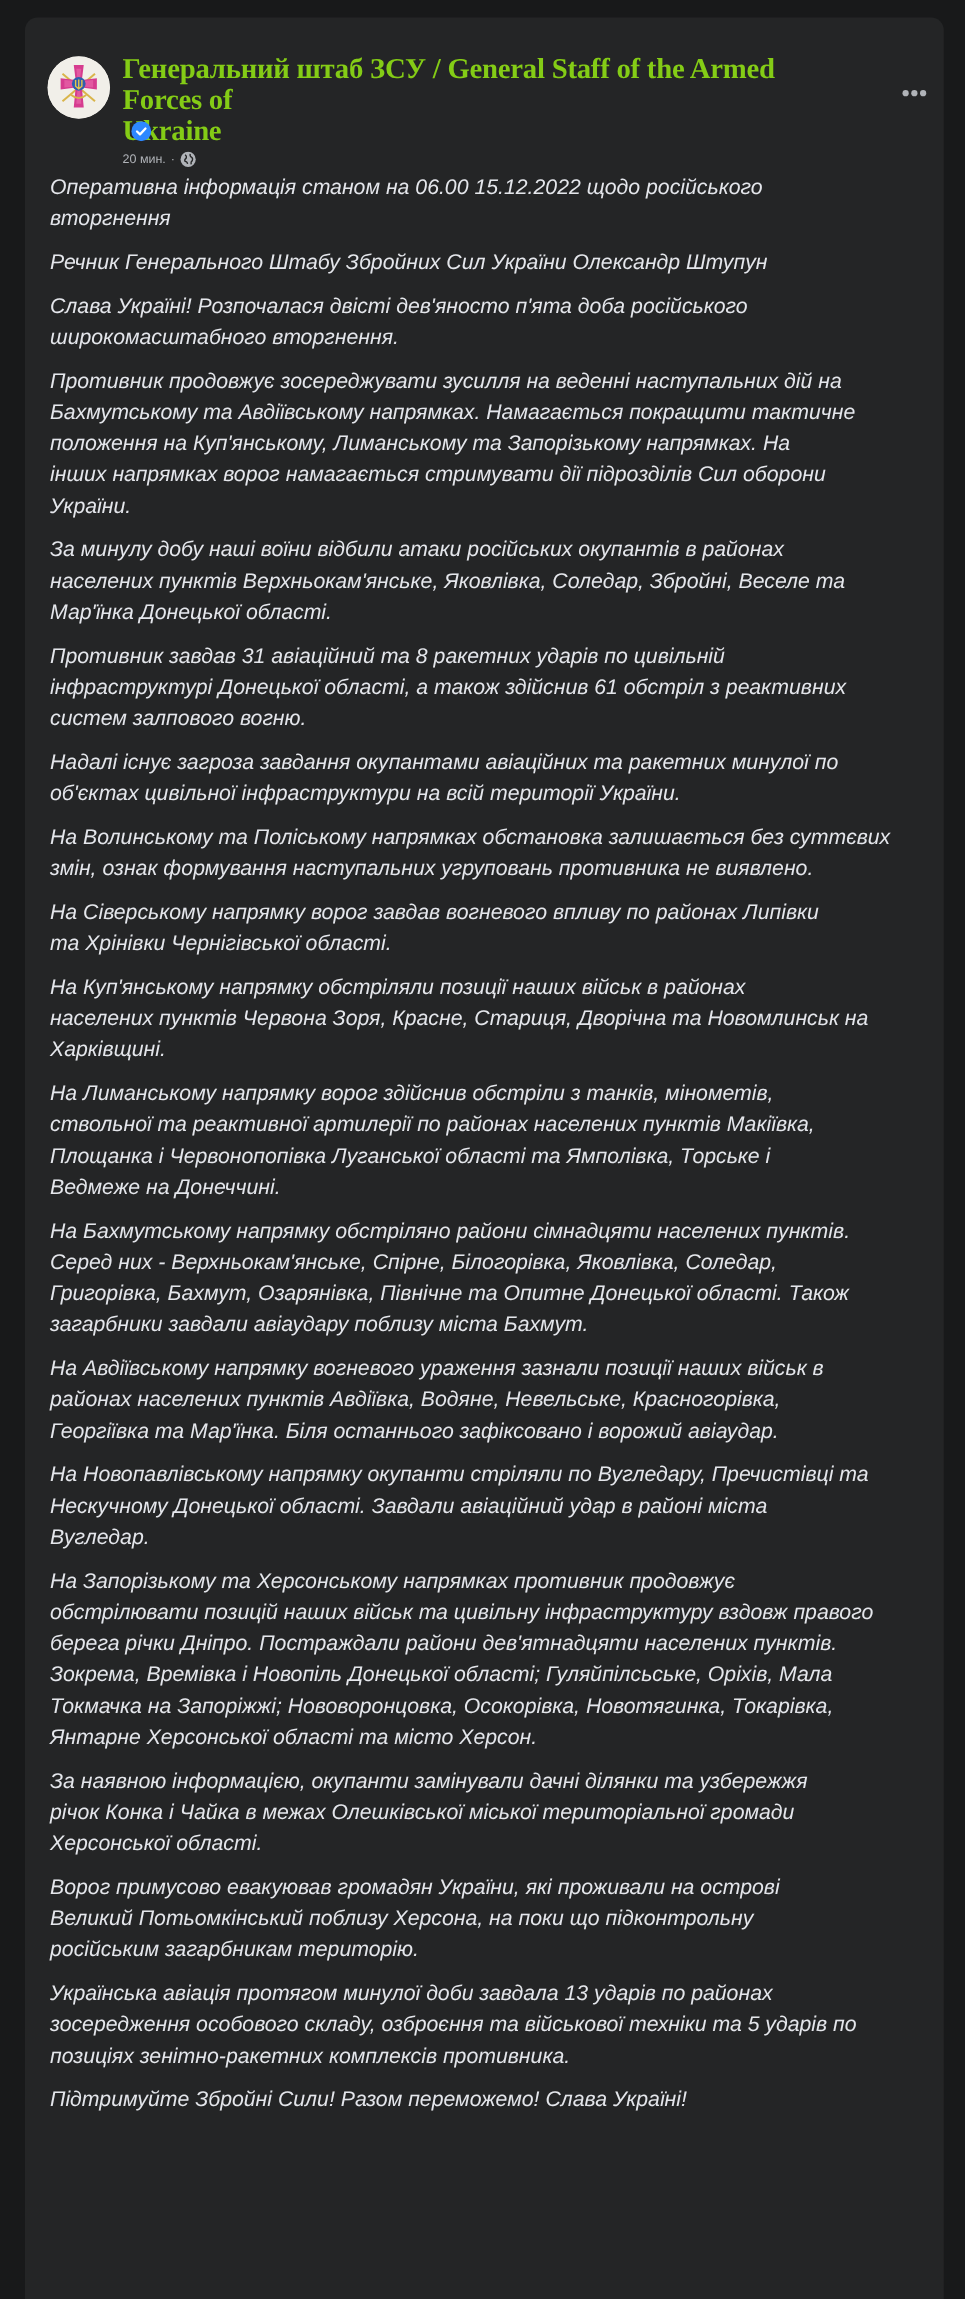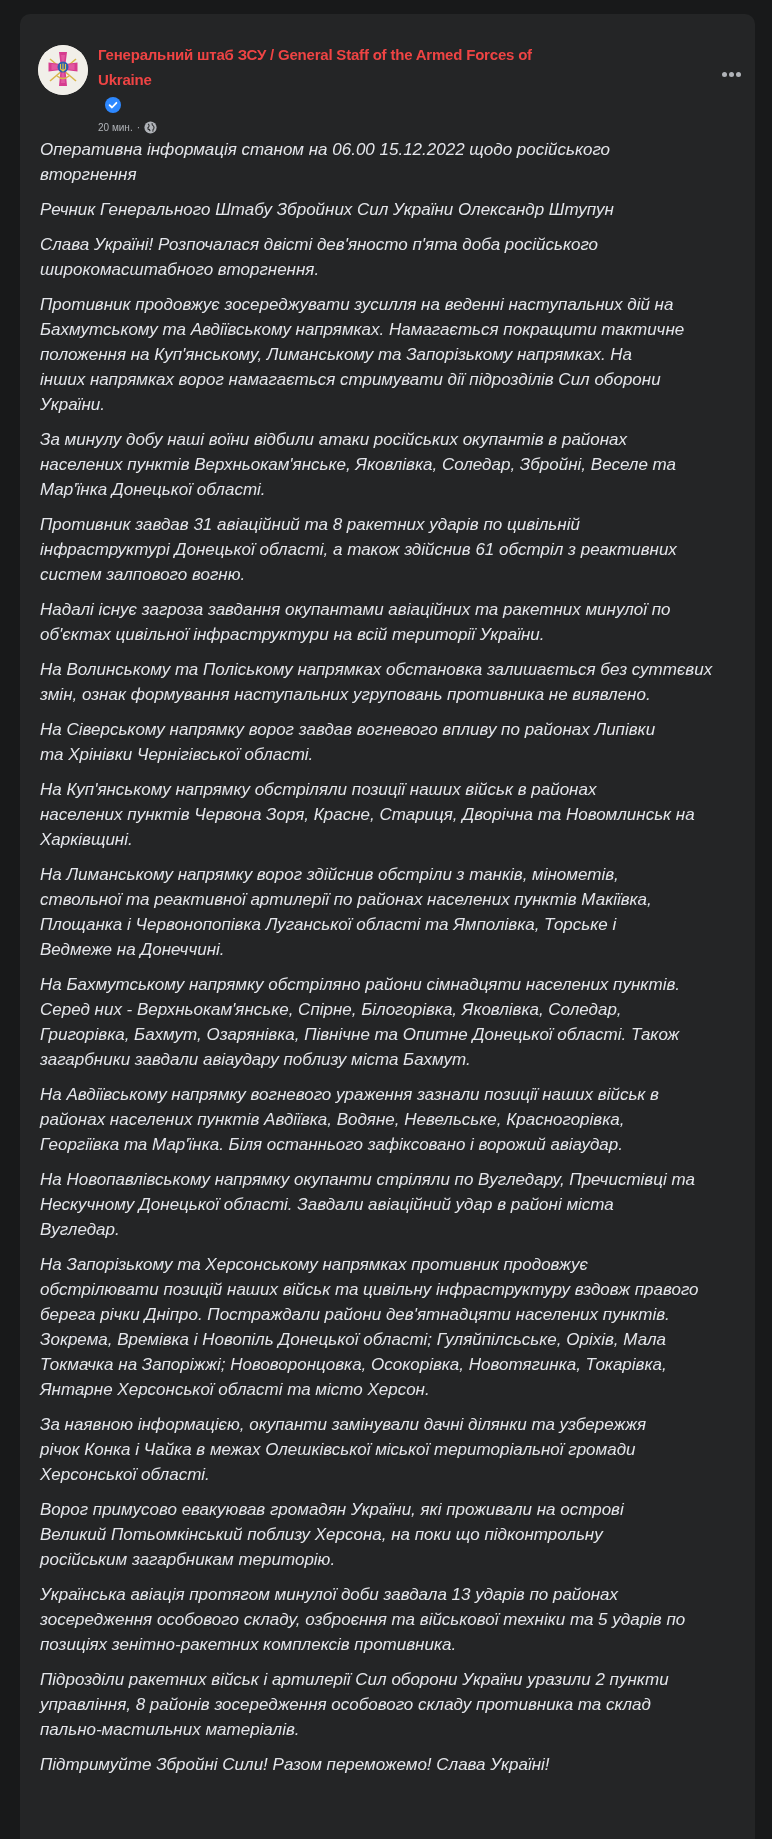--- a/index.html
+++ b/index.html
@@ -40,24 +40,25 @@
       background: #f1efe9;
       overflow: hidden;
     }
     .avatar svg { display: block; }
     .author {
       position: absolute;
       left: 60px;
       top: 12px;
       width: 560px;
       font-weight: bold;
-      font-size: 15px;
+      font-size: 23px;
       line-height: 25px;
-      color: #ef4444;
+      color: #84cc16;
       letter-spacing: -0.2px;
+      font-family: Liberation Serif, serif;
     }
     .verified {
       position: absolute;
       left: 67px;
       top: 67px;
       width: 16px;
       height: 16px;
     }
     .meta {
       position: absolute;
@@ -196,18 +197,15 @@
 Янтарне Херсонської області та місто Херсон.</p>
     <p>За наявною інформацією, окупанти замінували дачні ділянки та узбережжя
 річок Конка і Чайка в межах Олешківської міської територіальної громади
 Херсонської області.</p>
     <p>Ворог примусово евакуював громадян України, які проживали на острові
 Великий Потьомкінський поблизу Херсона, на поки що підконтрольну
 російським загарбникам територію.</p>
     <p>Українська авіація протягом минулої доби завдала 13 ударів по районах
 зосередження особового складу, озброєння та військової техніки та 5 ударів по
 позиціях зенітно-ракетних комплексів противника.</p>
-    <p>Підрозділи ракетних військ і артилерії Сил оборони України уразили 2 пункти
-управління, 8 районів зосередження особового складу противника та склад
-пально-мастильних матеріалів.</p>
     <p>Підтримуйте Збройні Сили! Разом переможемо! Слава Україні!</p>
   </div>
 </div>
 
 </body></html>

